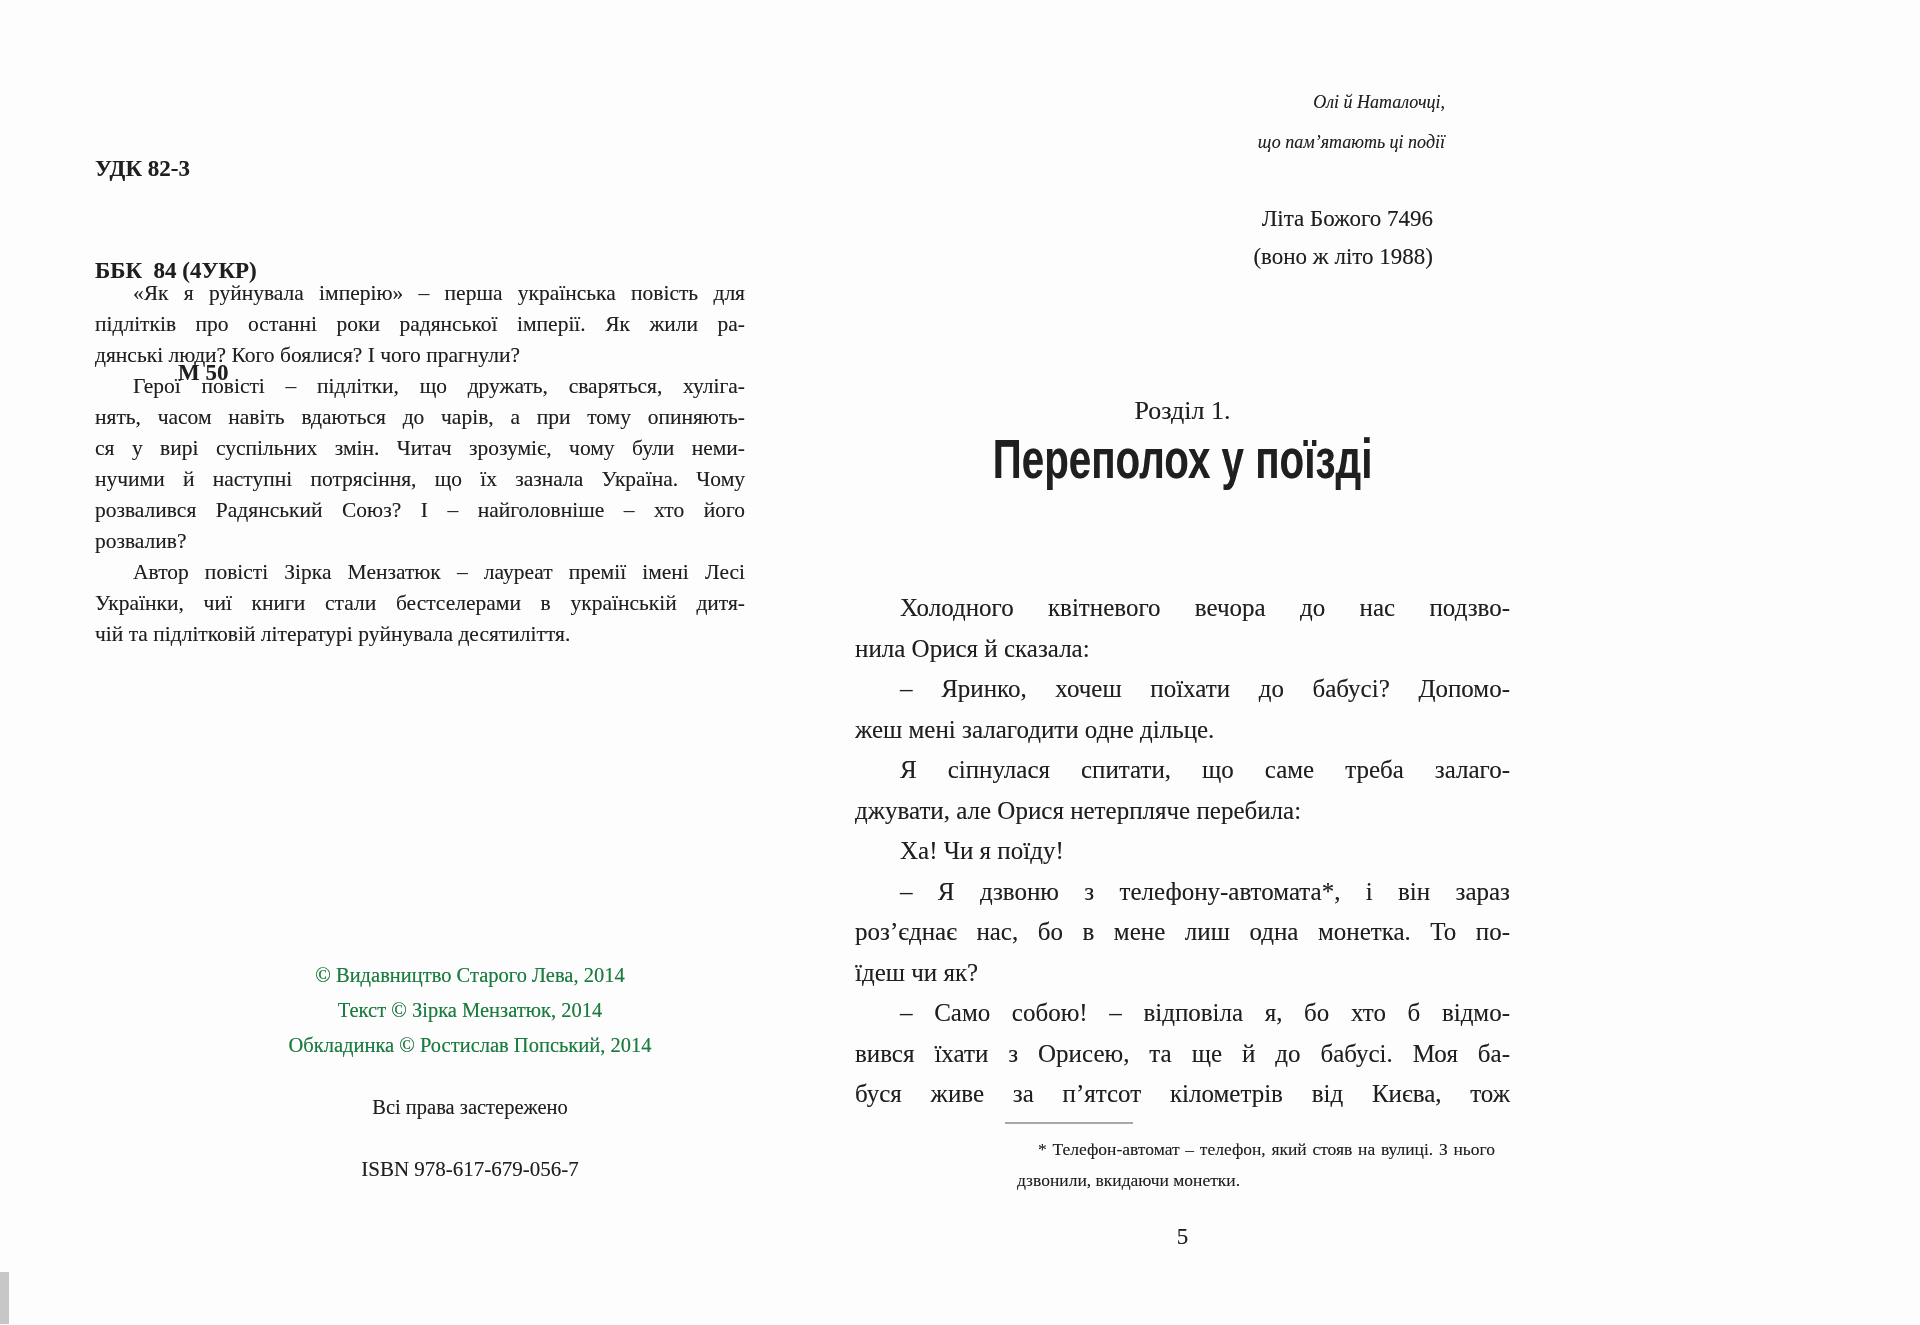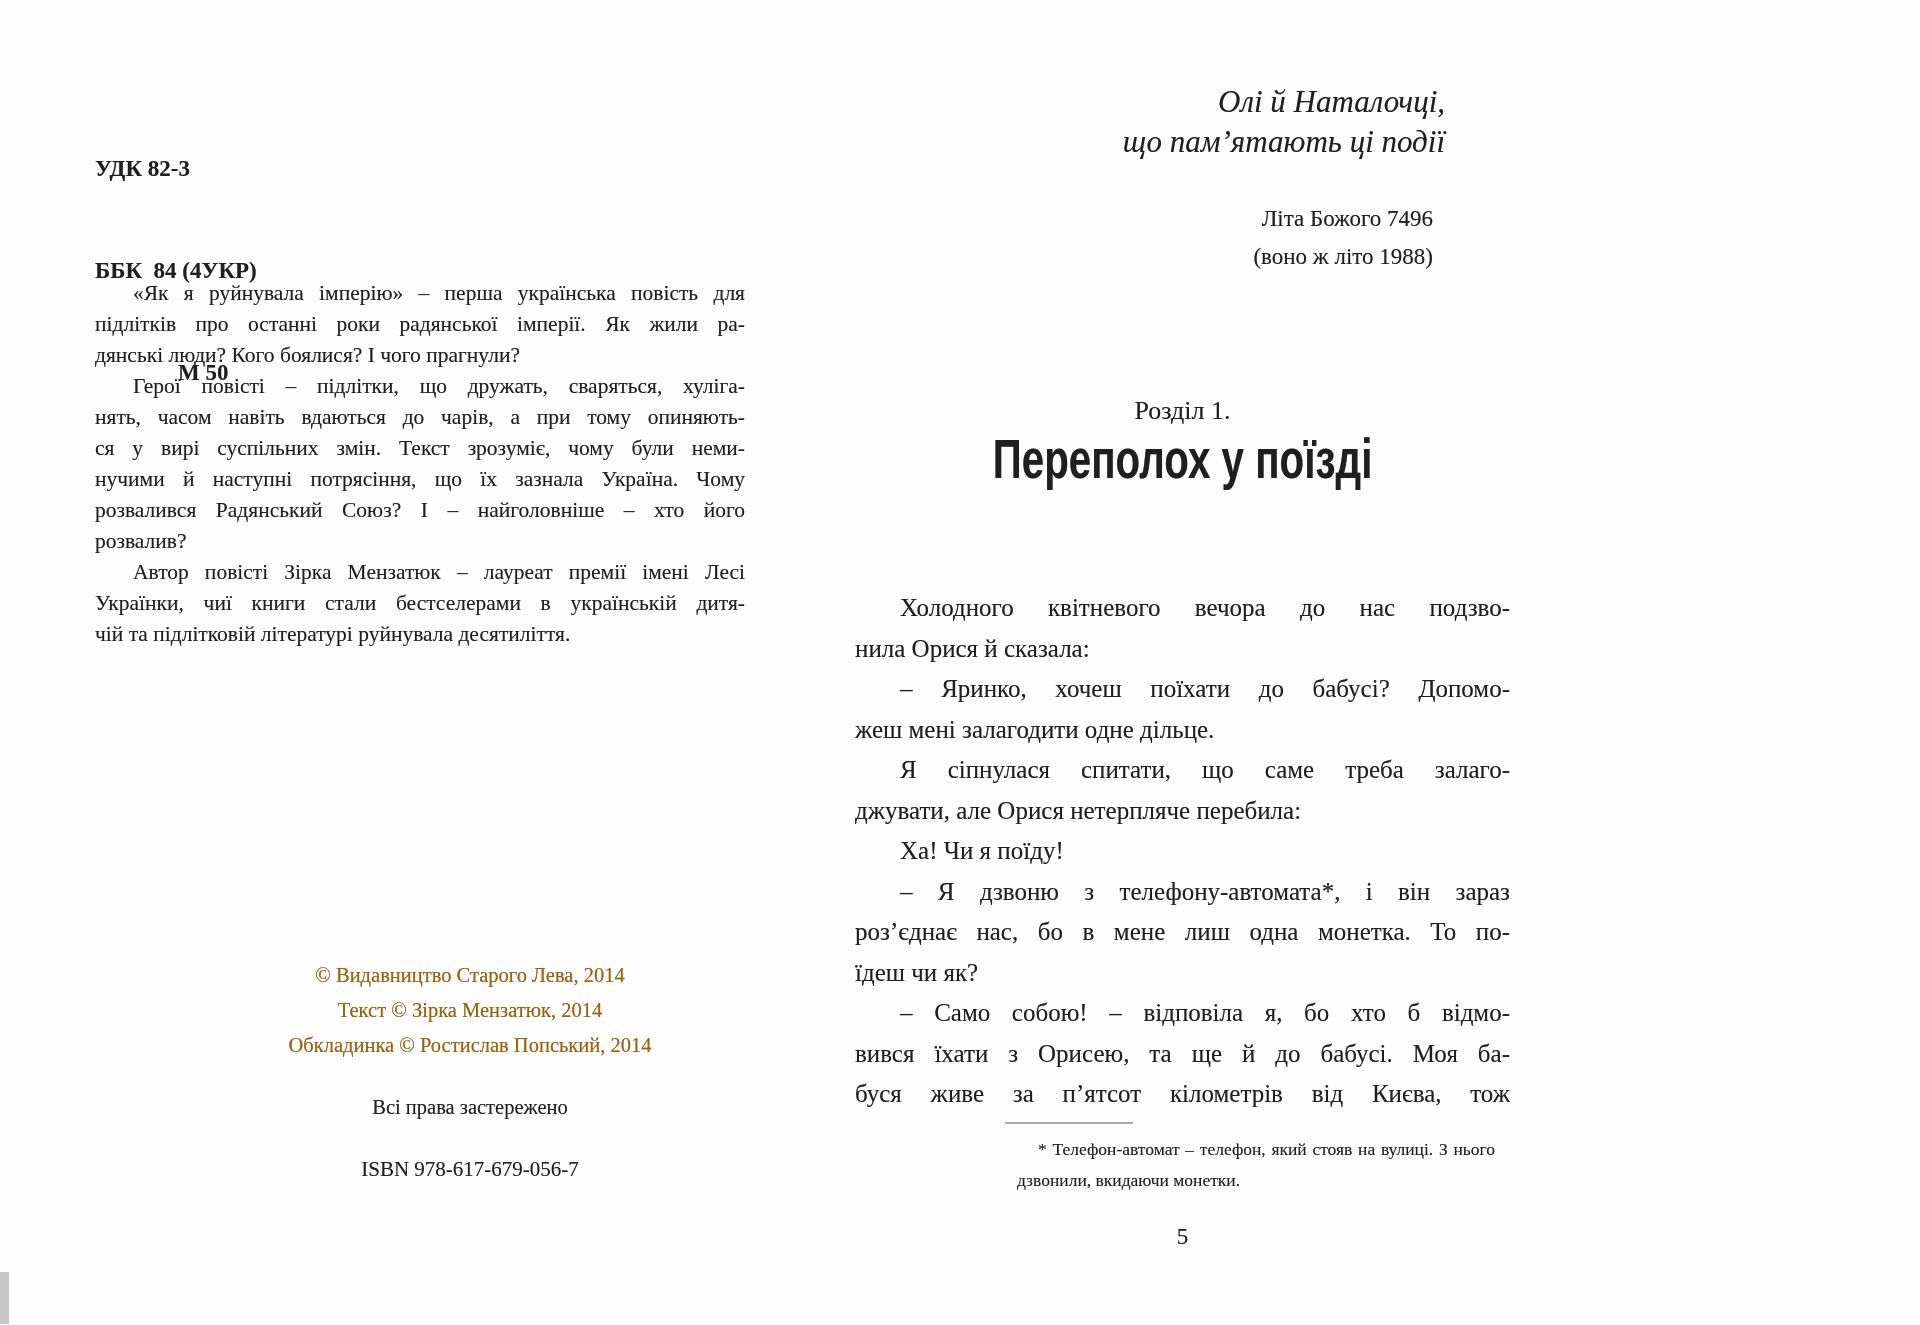--- a/index.html
+++ b/index.html
@@ -32,30 +32,30 @@
     line-height: 34px;
     white-space: pre;
   }
   .catalog .m-line { margin-left: 83px; }
 
   .annotation { left: 95px; top: 278px; width: 650px; }
   .annotation .line { font-size: 21.5px; line-height: 31px; }
   .annotation .line.first { text-indent: 38px; }
 
   .copyright { left: 200px; top: 958px; width: 540px; text-align: center; }
-  .copyright div { font-size: 20.5px; line-height: 35px; color: #a16207; }
+  .copyright div { font-size: 20.5px; line-height: 35px; color: #15803d; }
   .rights  { left: 200px; top: 1096px; width: 540px; text-align: center; font-size: 20.5px; }
   .isbn    { left: 200px; top: 1157px; width: 540px; text-align: center; font-size: 21px; }
 
   
   .dedication {
     right: 475px; top: 82px;
     text-align: right;
     font-style: italic;
-    font-size: 31px;
+    font-size: 18px;
     line-height: 40px;
   }
   .ded-date {
     right: 487px; top: 200px;
     text-align: right;
     font-size: 23px;
     line-height: 38px;
   }
   .chapter-number { left: 855px; top: 396px; width: 655px; text-align: center; font-size: 26px; }
   .chapter-title  { left: 855px; top: 426px; width: 655px; text-align: center; }
@@ -99,21 +99,21 @@
 
   <div class="abs annotation">
       <div>
         <div class="line first">«Як я руйнувала імперію» – перша українська повість для</div>
         <div class="line">підлітків про останні роки радянської імперії. Як жили ра-</div>
         <div class="line end">дянські люди? Кого боялися? І чого прагнули?</div>
       </div>
       <div>
         <div class="line first">Герої повісті – підлітки, що дружать, сваряться, хуліга-</div>
         <div class="line">нять, часом навіть вдаються до чарів, а при тому опиняють-</div>
-        <div class="line">ся у вирі суспільних змін. Текст зрозуміє, чому були неми-</div>
+        <div class="line">ся у вирі суспільних змін. Читач зрозуміє, чому були неми-</div>
         <div class="line">нучими й наступні потрясіння, що їх зазнала Україна. Чому</div>
         <div class="line">розвалився Радянський Союз? І – найголовніше – хто його</div>
         <div class="line end">розвалив?</div>
       </div>
       <div>
         <div class="line first">Автор повісті Зірка Мензатюк – лауреат премії імені Лесі</div>
         <div class="line">Українки, чиї книги стали бестселерами в українській дитя-</div>
         <div class="line end">чій та підлітковій літературі руйнувала десятиліття.</div>
       </div>
     </div>

